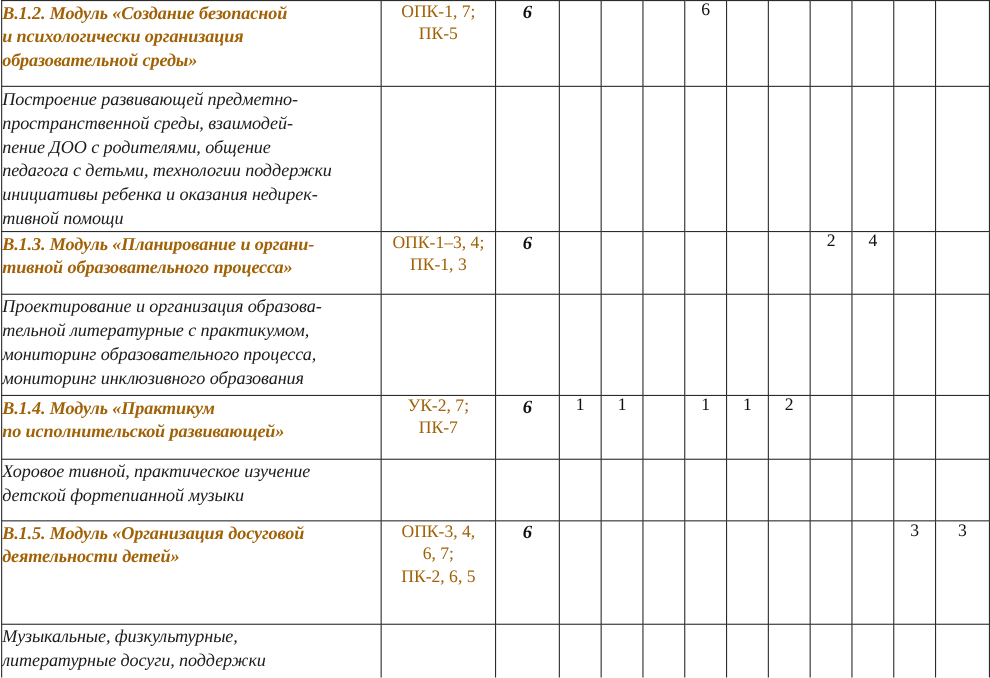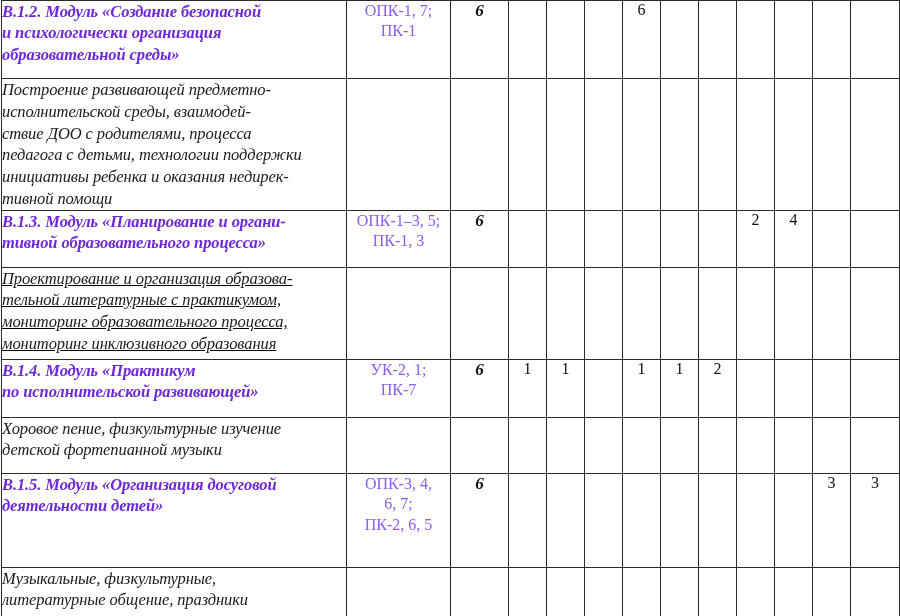--- a/index.html
+++ b/index.html
@@ -27,39 +27,39 @@
     background: #ffffff;
   }
   
   td.module-title {
     background: #a8a8a8;
     font-style: italic;
     font-weight: bold;
     font-size: 16.5px;
     line-height: 1.30;
     padding: 7px 8px 7px 11px;
-    color: #6d28d9;
+    color: #a16207;
     letter-spacing: -0.1px;
   }
   td.module-desc {
     background: #ffffff;
     font-style: italic;
     font-size: 16.5px;
     line-height: 1.32;
     padding: 8px 8px 7px 11px;
     color: #1a1a1a;
     letter-spacing: -0.1px;
   }
   td.comp {
     background: #a8a8a8;
     text-align: center;
     font-size: 16px;
     line-height: 1.28;
     padding: 7px 3px 0 3px;
-    color: #8b5cf6;
+    color: #a16207;
   }
   td.comp-blank {
     background: #ffffff;
   }
   td.total {
     background: #a8a8a8;
     text-align: center;
     font-weight: bold;
     font-style: italic;
     font-size: 17px;
@@ -104,39 +104,39 @@
   </colgroup>
   <tbody>
       <tr style="height: 78px;">
         <td class="module-title">
           <span class="title-line">В.1.2. Модуль «Создание безопасной</span>
           <span class="title-line">и психологически организация</span>
           <span class="title-line">образовательной среды»</span>
         </td>
         <td class="comp">
           <span class="comp-line">ОПК-1, 7;</span>
-          <span class="comp-line">ПК-1</span>
+          <span class="comp-line">ПК-5</span>
         </td>
         <td class="total">6</td>
         <td class="num"></td>
         <td class="num"></td>
         <td class="num"></td>
         <td class="num">6</td>
         <td class="num"></td>
         <td class="num"></td>
         <td class="num"></td>
         <td class="num"></td>
         <td class="num"></td>
         <td class="num"></td>
       </tr>
       <tr style="height: 121px;">
         <td class="module-desc">
           <span class="desc-line">Построение развивающей предметно-</span>
-          <span class="desc-line">исполнительской среды, взаимодей-</span>
-          <span class="desc-line">ствие ДОО с родителями, процесса</span>
+          <span class="desc-line">пространственной среды, взаимодей-</span>
+          <span class="desc-line">пение ДОО с родителями, общение</span>
           <span class="desc-line">педагога с детьми, технологии поддержки</span>
           <span class="desc-line">инициативы ребенка и оказания недирек-</span>
           <span class="desc-line">тивной помощи</span>
         </td>
         <td class="comp-blank"></td>
         <td class="total-blank"></td>
         <td class="num-blank"></td>
         <td class="num-blank"></td>
         <td class="num-blank"></td>
         <td class="num-blank"></td>
@@ -146,36 +146,36 @@
         <td class="num-blank"></td>
         <td class="num-blank"></td>
         <td class="num-blank"></td>
       </tr>
       <tr style="height: 57px;">
         <td class="module-title">
           <span class="title-line">В.1.3. Модуль «Планирование и органи-</span>
           <span class="title-line">тивной образовательного процесса»</span>
         </td>
         <td class="comp">
-          <span class="comp-line">ОПК-1–3, 5;</span>
+          <span class="comp-line">ОПК-1–3, 4;</span>
           <span class="comp-line">ПК-1, 3</span>
         </td>
         <td class="total">6</td>
         <td class="num"></td>
         <td class="num"></td>
         <td class="num"></td>
         <td class="num"></td>
         <td class="num"></td>
         <td class="num"></td>
         <td class="num">2</td>
         <td class="num">4</td>
         <td class="num"></td>
         <td class="num"></td>
       </tr>
-      <tr style="height: 92px; text-decoration: underline;">
+      <tr style="height: 92px;">
         <td class="module-desc">
           <span class="desc-line">Проектирование и организация образова-</span>
           <span class="desc-line">тельной литературные с практикумом,</span>
           <span class="desc-line">мониторинг образовательного процесса,</span>
           <span class="desc-line">мониторинг инклюзивного образования</span>
         </td>
         <td class="comp-blank"></td>
         <td class="total-blank"></td>
         <td class="num-blank"></td>
         <td class="num-blank"></td>
@@ -187,38 +187,38 @@
         <td class="num-blank"></td>
         <td class="num-blank"></td>
         <td class="num-blank"></td>
       </tr>
       <tr style="height: 58px;">
         <td class="module-title">
           <span class="title-line">В.1.4. Модуль «Практикум</span>
           <span class="title-line">по исполнительской развивающей»</span>
         </td>
         <td class="comp">
-          <span class="comp-line">УК-2, 1;</span>
+          <span class="comp-line">УК-2, 7;</span>
           <span class="comp-line">ПК-7</span>
         </td>
         <td class="total">6</td>
         <td class="num">1</td>
         <td class="num">1</td>
         <td class="num"></td>
         <td class="num">1</td>
         <td class="num">1</td>
         <td class="num">2</td>
         <td class="num"></td>
         <td class="num"></td>
         <td class="num"></td>
         <td class="num"></td>
       </tr>
       <tr style="height: 56px;">
         <td class="module-desc">
-          <span class="desc-line">Хоровое пение, физкультурные изучение</span>
+          <span class="desc-line">Хоровое тивной, практическое изучение</span>
           <span class="desc-line">детской фортепианной музыки</span>
         </td>
         <td class="comp-blank"></td>
         <td class="total-blank"></td>
         <td class="num-blank"></td>
         <td class="num-blank"></td>
         <td class="num-blank"></td>
         <td class="num-blank"></td>
         <td class="num-blank"></td>
         <td class="num-blank"></td>
@@ -245,21 +245,21 @@
         <td class="num"></td>
         <td class="num"></td>
         <td class="num"></td>
         <td class="num"></td>
         <td class="num">3</td>
         <td class="num">3</td>
       </tr>
       <tr style="height: 55px;">
         <td class="module-desc">
           <span class="desc-line">Музыкальные, физкультурные,</span>
-          <span class="desc-line">литературные общение, праздники</span>
+          <span class="desc-line">литературные досуги, поддержки</span>
         </td>
         <td class="comp-blank"></td>
         <td class="total-blank"></td>
         <td class="num-blank"></td>
         <td class="num-blank"></td>
         <td class="num-blank"></td>
         <td class="num-blank"></td>
         <td class="num-blank"></td>
         <td class="num-blank"></td>
         <td class="num-blank"></td>

